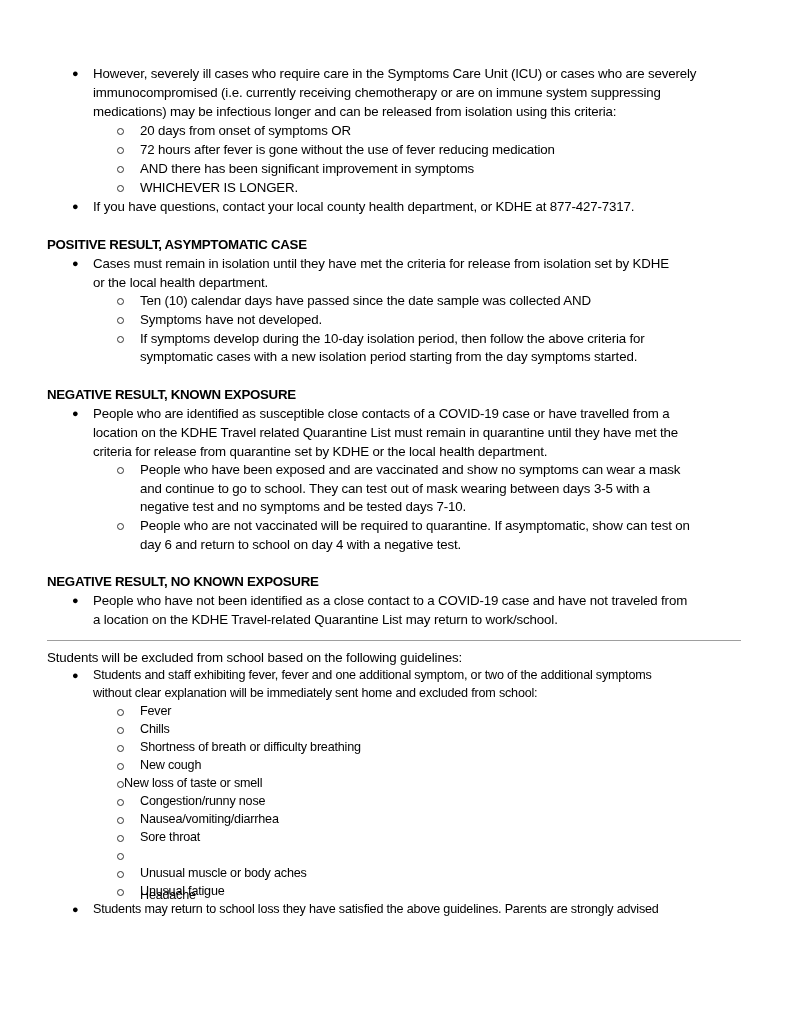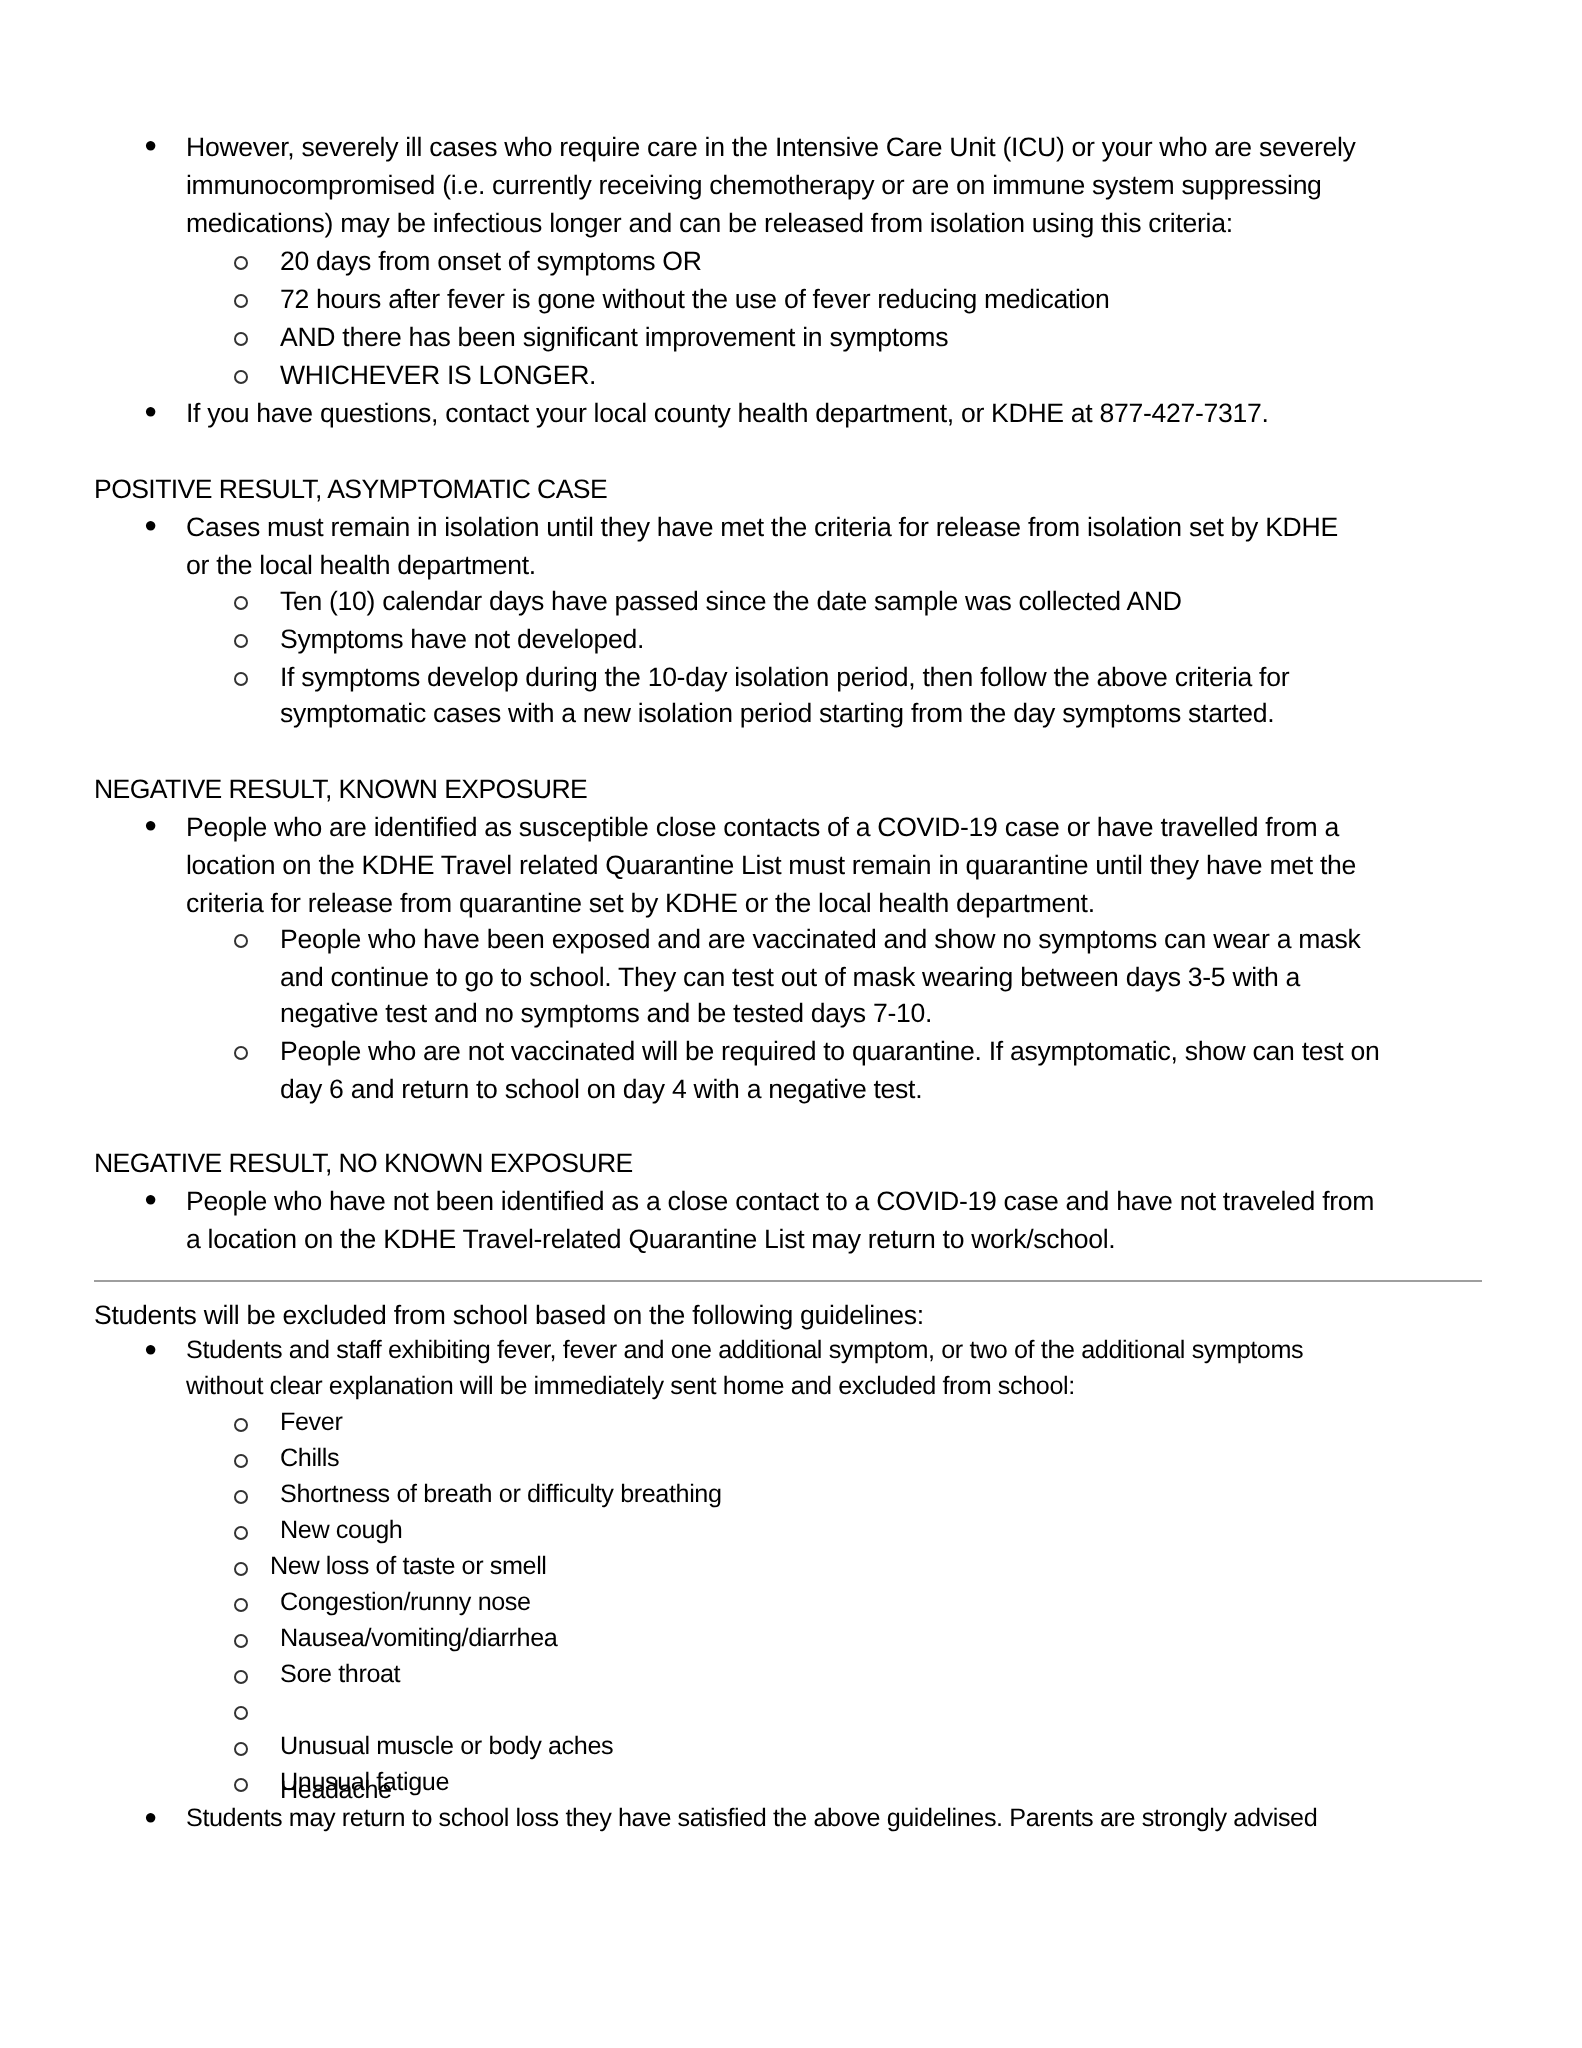--- a/index.html
+++ b/index.html
@@ -1,32 +1,32 @@
 <!DOCTYPE html>
 <html><head>
 <meta charset="utf-8">
 <style>
   html, body { margin: 0; padding: 0; background: #ffffff; }
   body { width: 791px; height: 1024px; position: relative; overflow: hidden;
          font-family: "Liberation Sans", sans-serif; color: #000; }
   .page { position: absolute; left: 0; top: 0; width: 791px; height: 1024px; }
   .line { position: absolute; white-space: nowrap; font-size: 13.3px; line-height: 19px; letter-spacing: -0.15px; }
   .sm { font-size: 12.6px; letter-spacing: -0.2px; }
-  .hdr { font-weight: normal; font-size: 13.3px; letter-spacing: -0.3px; }
+  .hdr { font-weight: bold; font-size: 13.3px; letter-spacing: -0.3px; }
   .bullet { position: absolute; font-size: 11px; line-height: 19px; }
   .circle { position: absolute; width: 5px; height: 5px; border: 1px solid #333; border-radius: 50%; }
   .rule { position: absolute; left: 47px; width: 694px; height: 0; border-top: 1.5px solid #9e9e9e; }
 </style>
 </head>
 <body>
 
 <div class="page">
 
   <span class="bullet" style="left:72px;top:64px">●</span>
-  <div class="line" style="left:93px;top:64px">However, severely ill cases who require care in the Intensive Care Unit (ICU) or your who are severely</div>
+  <div class="line" style="left:93px;top:64px">However, severely ill cases who require care in the Symptoms Care Unit (ICU) or cases who are severely</div>
   <div class="line" style="left:93px;top:83px">immunocompromised (i.e. currently receiving  chemotherapy or are on immune system suppressing</div>
   <div class="line" style="left:93px;top:102px">medications) may be infectious longer and can be released from isolation using this criteria:</div>
 
   <span class="circle" style="left:117px;top:128px"></span>
   <div class="line" style="left:140px;top:121px">20 days from onset of symptoms OR</div>
   <span class="circle" style="left:117px;top:147px"></span>
   <div class="line" style="left:140px;top:140px">72 hours after fever is gone without the use of fever reducing medication</div>
   <span class="circle" style="left:117px;top:166px"></span>
   <div class="line" style="left:140px;top:159px">AND there has been significant improvement in symptoms</div>
   <span class="circle" style="left:117px;top:185px"></span>
@@ -76,21 +76,21 @@
 
   <span class="circle" style="left:117px;top:709px"></span>
   <div class="line sm" style="left:140px;top:702px">Fever</div>
   <span class="circle" style="left:117px;top:727px"></span>
   <div class="line sm" style="left:140px;top:720px">Chills</div>
   <span class="circle" style="left:117px;top:745px"></span>
   <div class="line sm" style="left:140px;top:738px">Shortness of breath or difficulty breathing</div>
   <span class="circle" style="left:117px;top:763px"></span>
   <div class="line sm" style="left:140px;top:756px">New cough</div>
   <span class="circle" style="left:117px;top:781px"></span>
-  <div class="line sm" style="left:135px;top:774px">New loss of taste or smell</div>
+  <div class="line sm" style="left:124px;top:774px">New loss of taste or smell</div>
   <span class="circle" style="left:117px;top:799px"></span>
   <div class="line sm" style="left:140px;top:792px">Congestion/runny nose</div>
   <span class="circle" style="left:117px;top:817px"></span>
   <div class="line sm" style="left:140px;top:810px">Nausea/vomiting/diarrhea</div>
   <span class="circle" style="left:117px;top:835px"></span>
   <div class="line sm" style="left:140px;top:828px">Sore throat</div>
   <span class="circle" style="left:117px;top:853px"></span>
   <div class="line sm" style="left:140px;top:886px">Headache</div>
   <span class="circle" style="left:117px;top:871px"></span>
   <div class="line sm" style="left:140px;top:864px">Unusual muscle or body aches</div>

